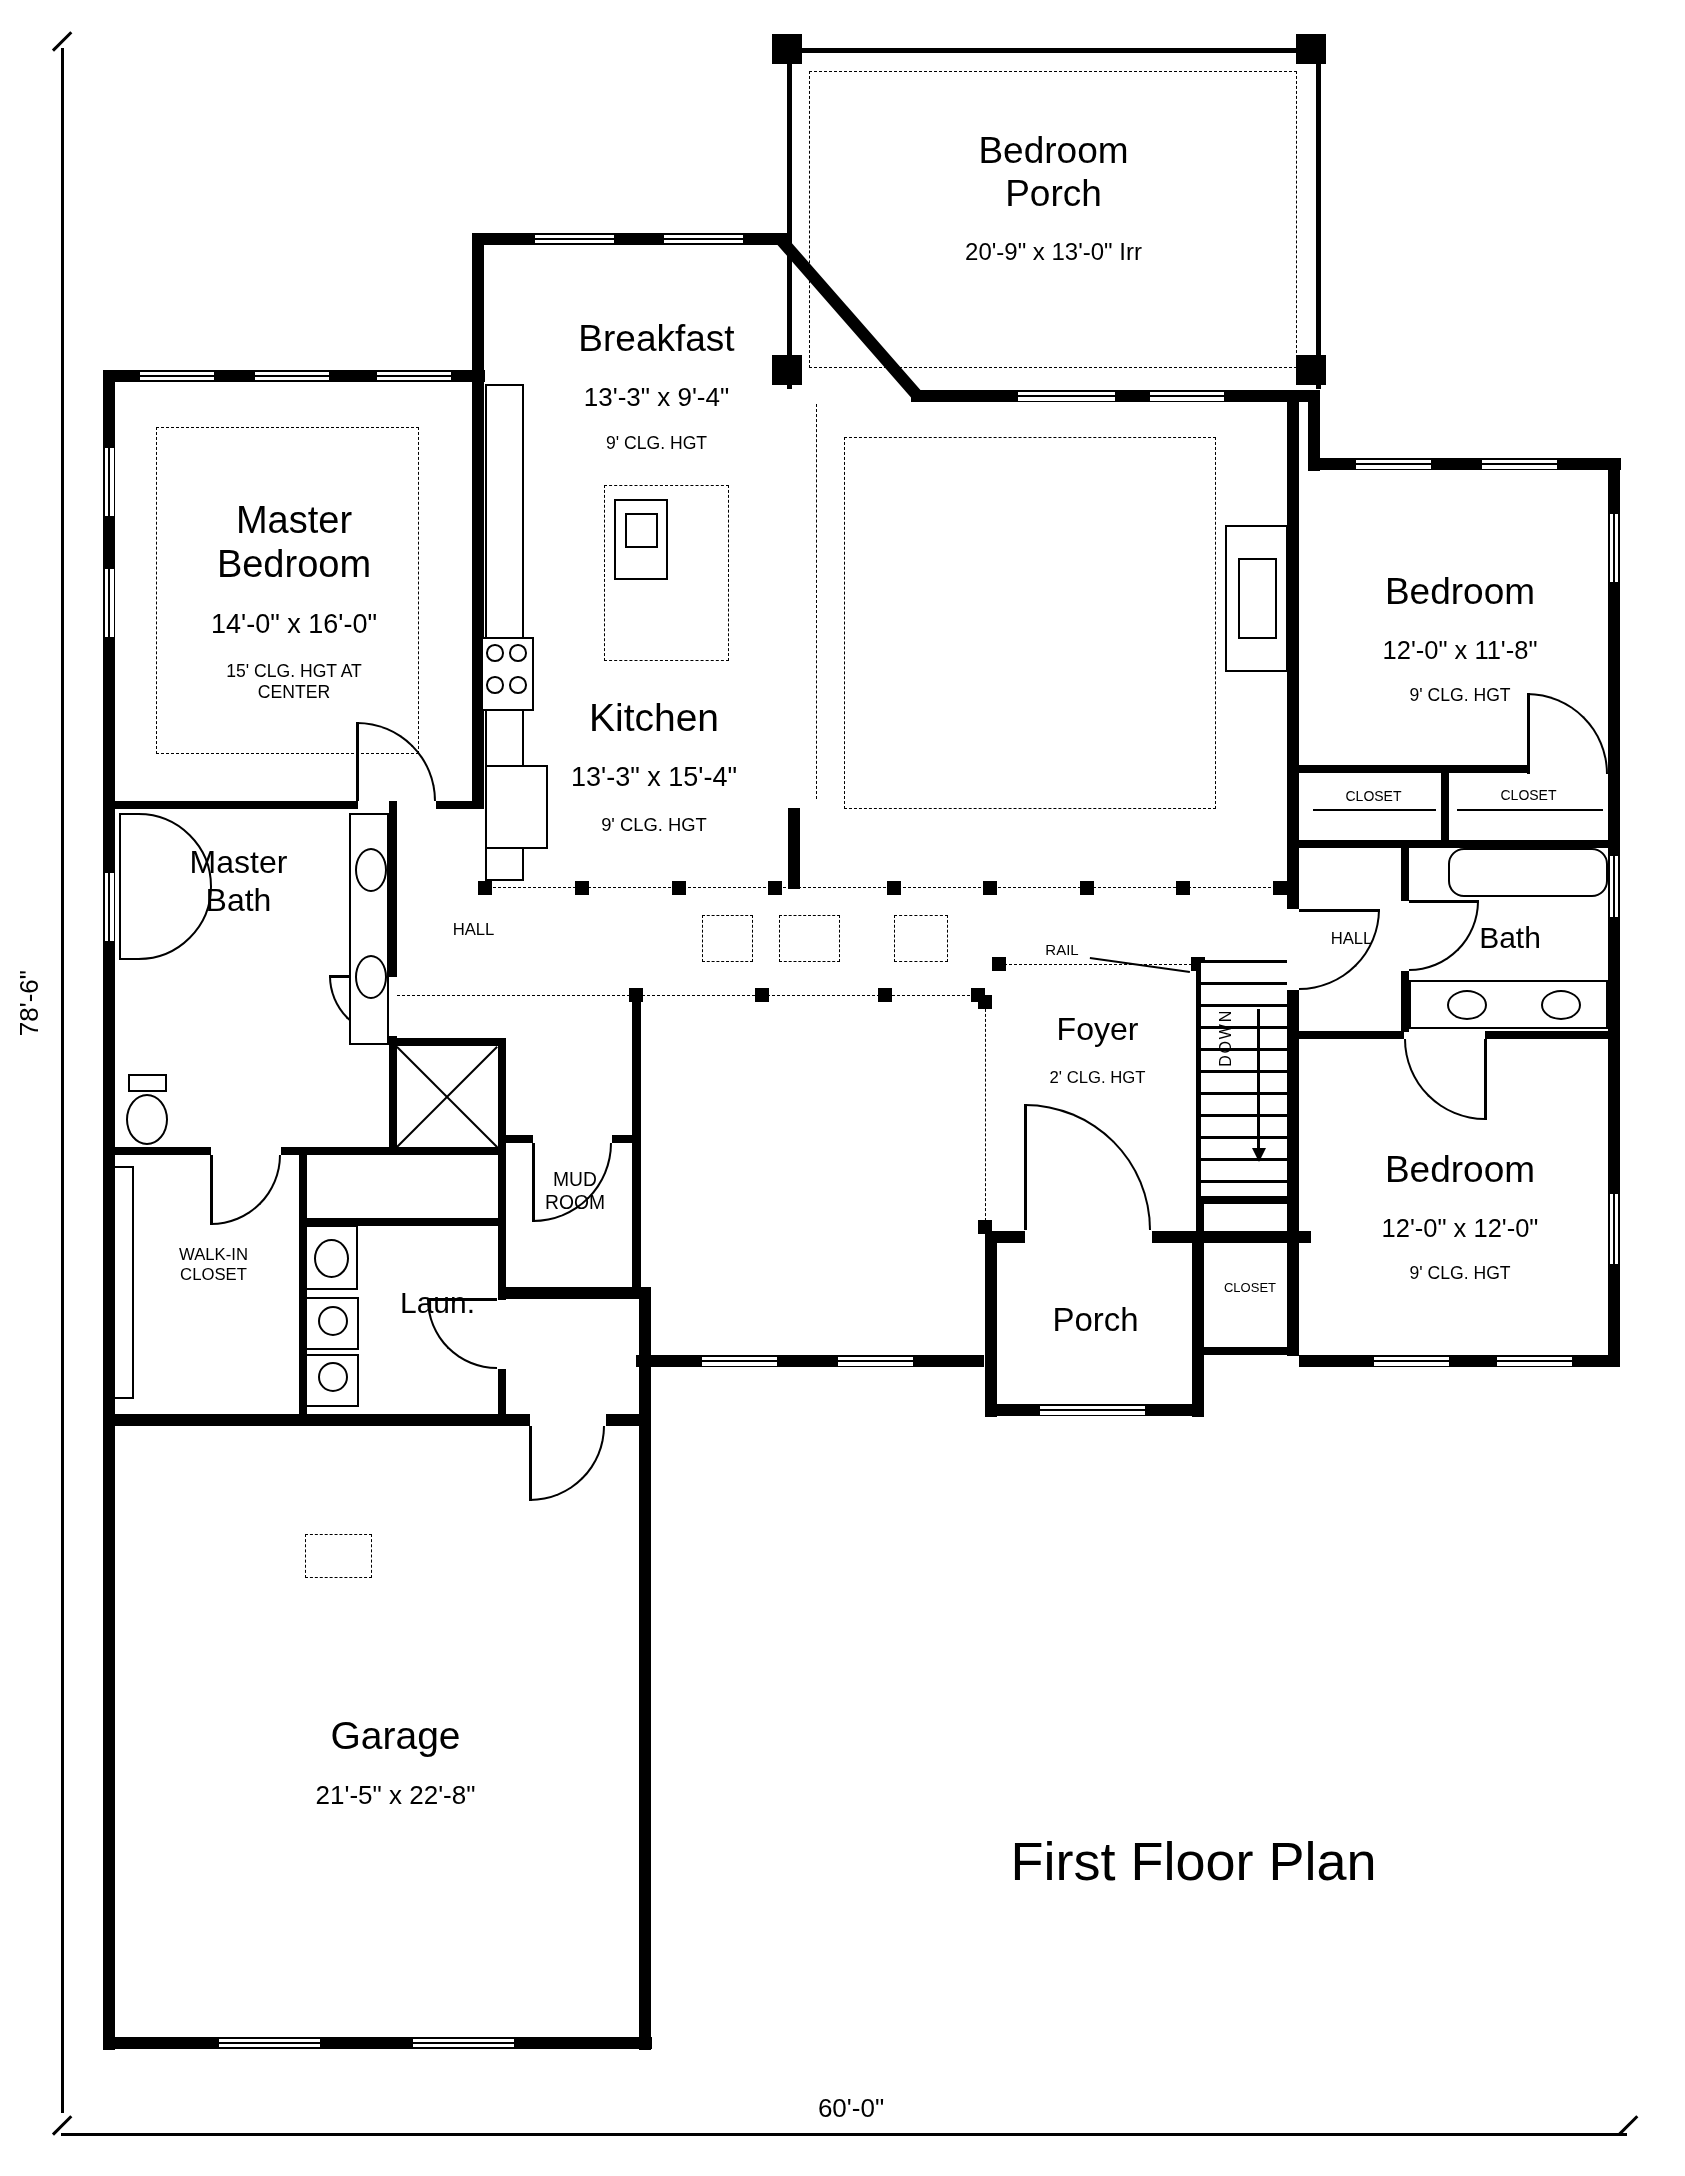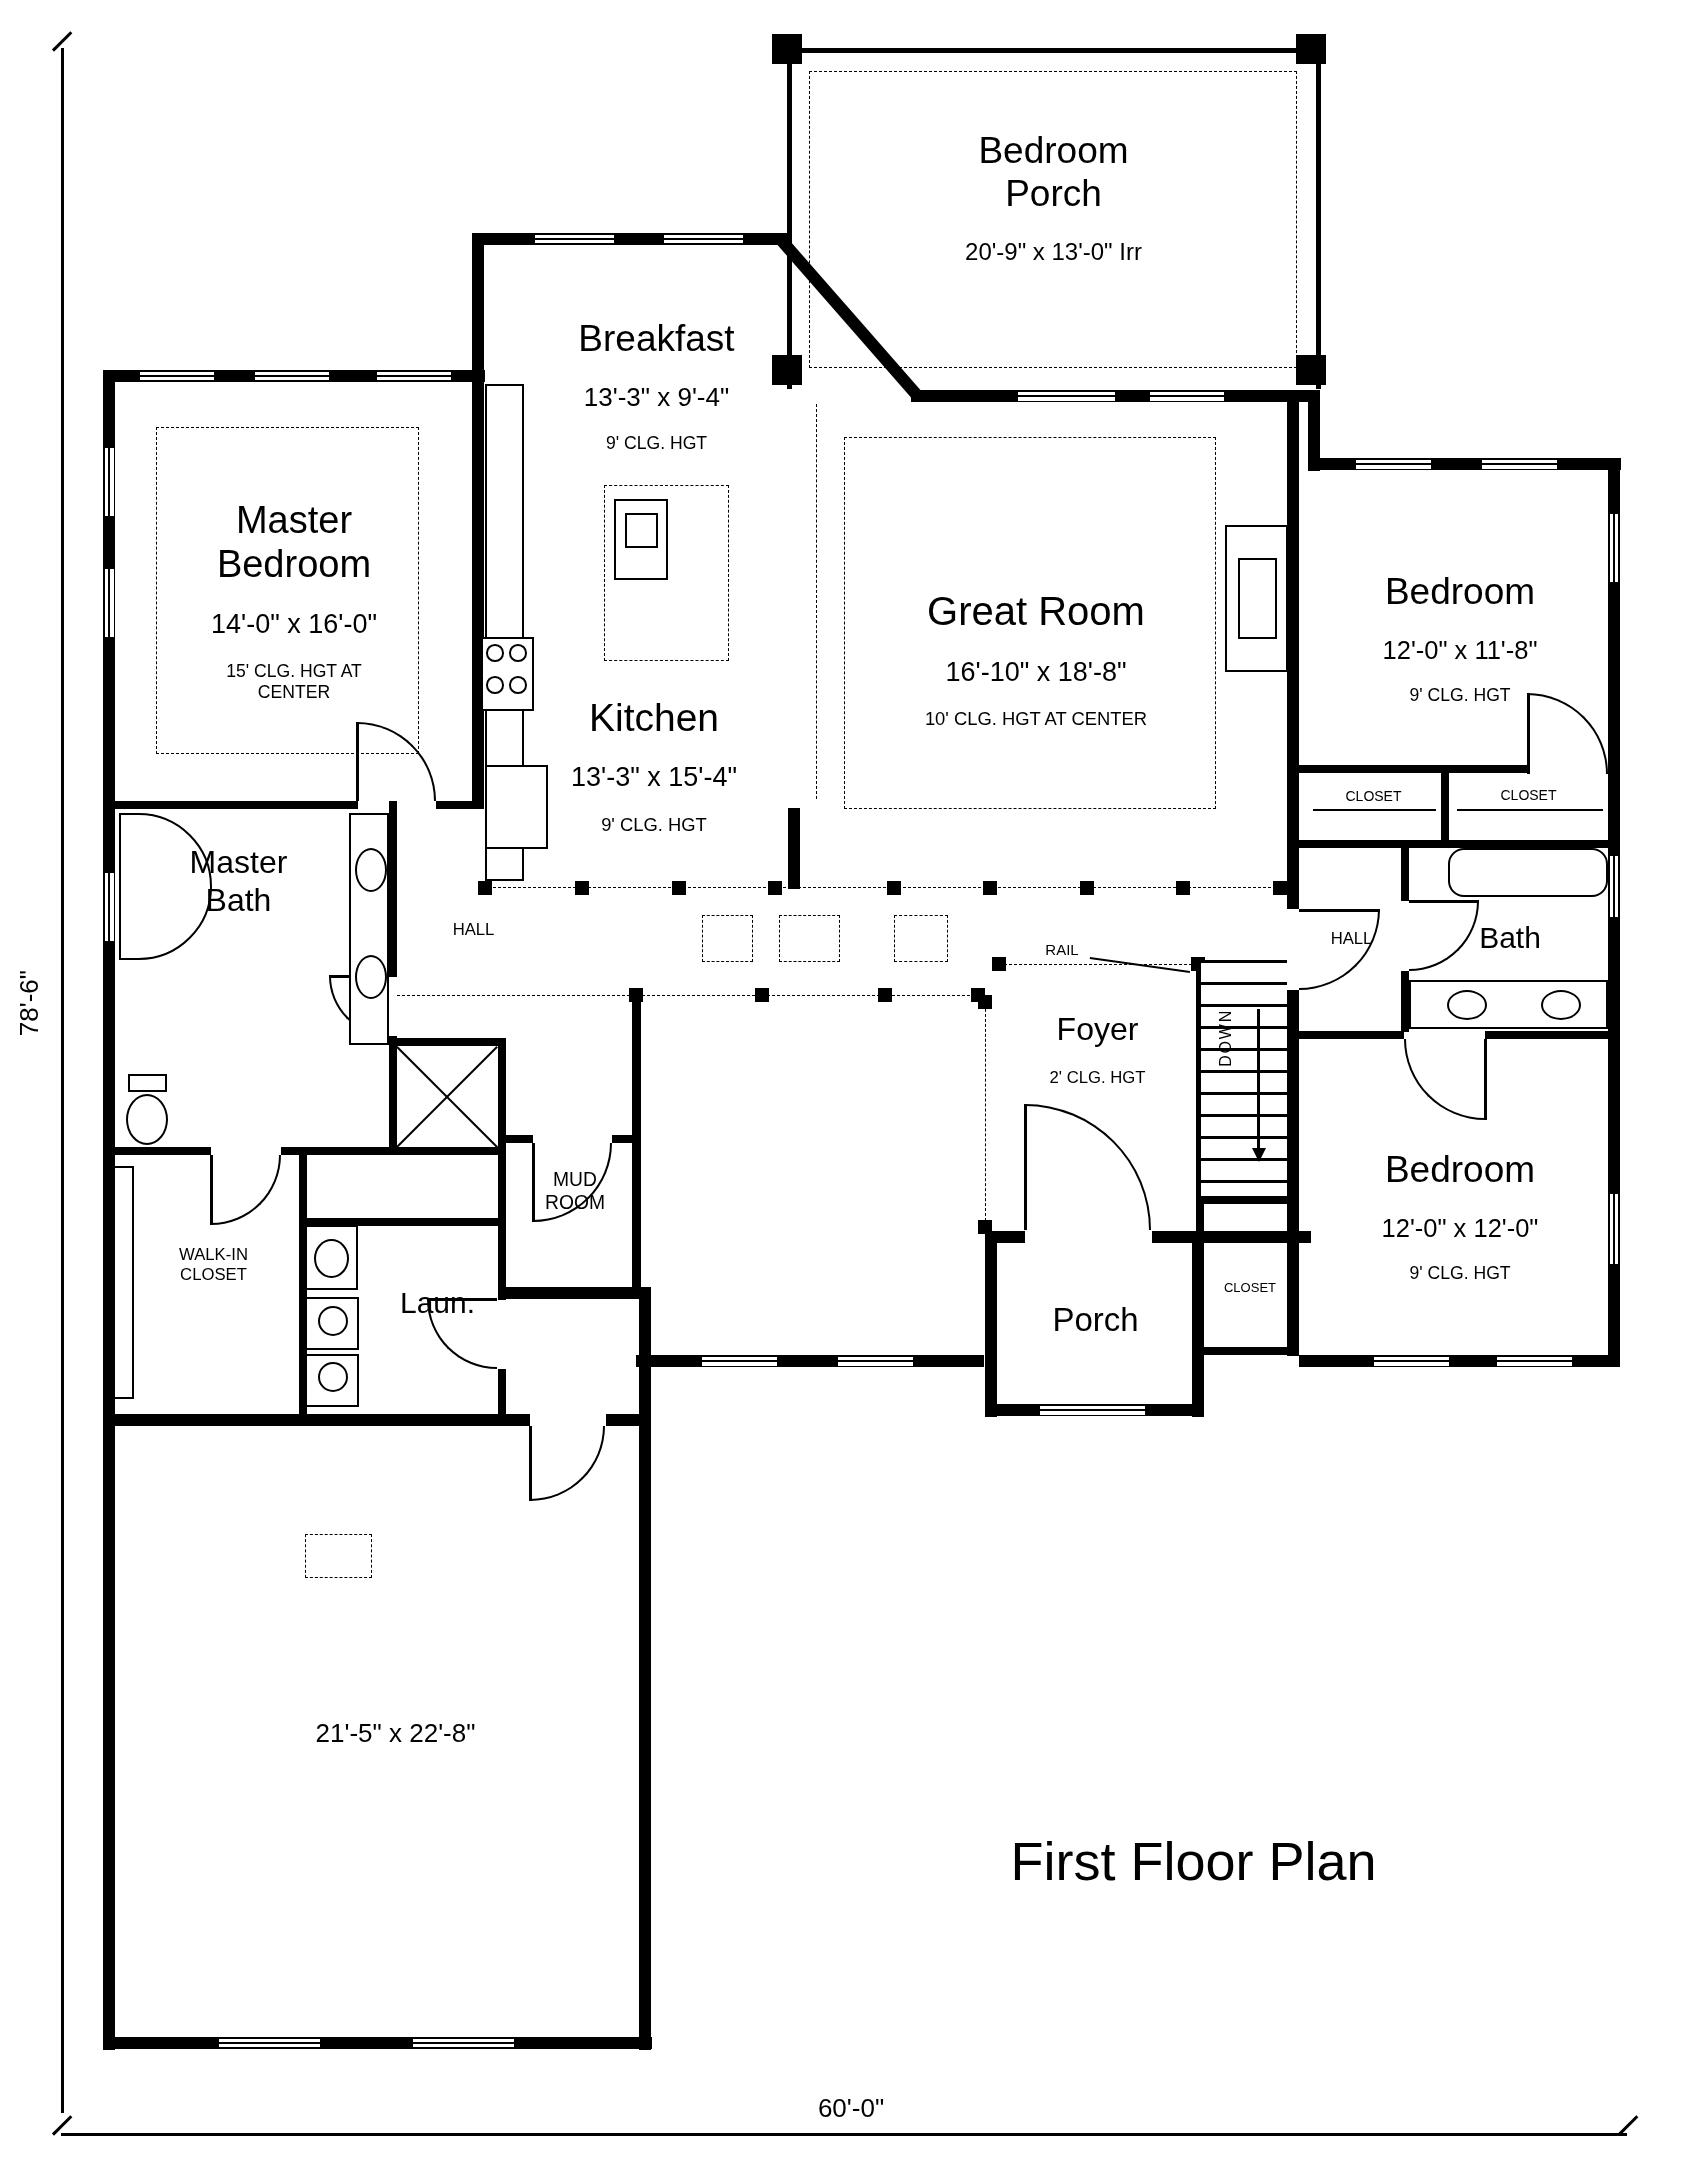--- a/index.html
+++ b/index.html
@@ -237,25 +237,20 @@
   </div>
 
   <div class="lbl" style="left:116px;top:481px;width:356px">
     <div class="nm" style="font-size:38px">Master
 Bedroom</div>
     <div class="sz" style="font-size:27px">14'-0" x 16'-0"</div>
     <div class="clg">15' CLG. HGT AT
 CENTER</div>
   </div>
 
-  <div class="lbl" style="left:843px;top:571px;width:386px">
-    <div class="nm" style="font-size:40px">Great Room</div>
-    <div class="sz" style="font-size:27px">16'-10" x 18'-8"</div>
-    <div class="clg" style="font-size:18.4px">10' CLG. HGT  AT CENTER</div>
-  </div>
 
   <div class="lbl" style="left:1308px;top:553px;width:304px">
     <div class="nm">Bedroom</div>
     <div class="sz" style="font-size:25.5px">12'-0" x 11'-8"</div>
     <div class="clg">9' CLG. HGT</div>
   </div>
 
   <div class="lbl" style="left:509px;top:678px;width:290px">
     <div class="nm" style="font-size:39px">Kitchen</div>
     <div class="sz" style="font-size:27px">13'-3" x 15'-4"</div>
@@ -288,20 +283,21 @@
     <div class="sz" style="font-size:25.5px">12'-0" x 12'-0"</div>
     <div class="clg">9' CLG. HGT</div>
   </div>
 
   <div class="lbl" style="left:130px;top:1245px;width:167px;font-size:16.7px">WALK-IN
 CLOSET</div>
   <div class="lbl" style="left:376px;top:1285px;width:123px;font-size:30px">Laun.</div>
   <div class="lbl" style="left:1001px;top:1301px;width:189px;font-size:33px">Porch</div>
 
   <div class="lbl" style="left:211px;top:1696px;width:369px">
+    <div class="nm" style="font-size:39px">Garage</div>
     <div class="sz">21'-5" x 22'-8"</div>
   </div>
 
   <div class="lbl" style="left:895px;top:1830px;width:597px;font-size:54px">First Floor Plan</div>
 
   <div class="line" style="left:61px;top:48px;width:2.6px;height:2065px"></div>
   <div class="line" style="left:61px;top:2133px;width:1566px;height:2.6px"></div>
   <div class="tick" style="left:49px;top:40px"></div>
   <div class="tick" style="left:49px;top:2124px"></div>
   <div class="tick" style="left:1615px;top:2124px"></div>

